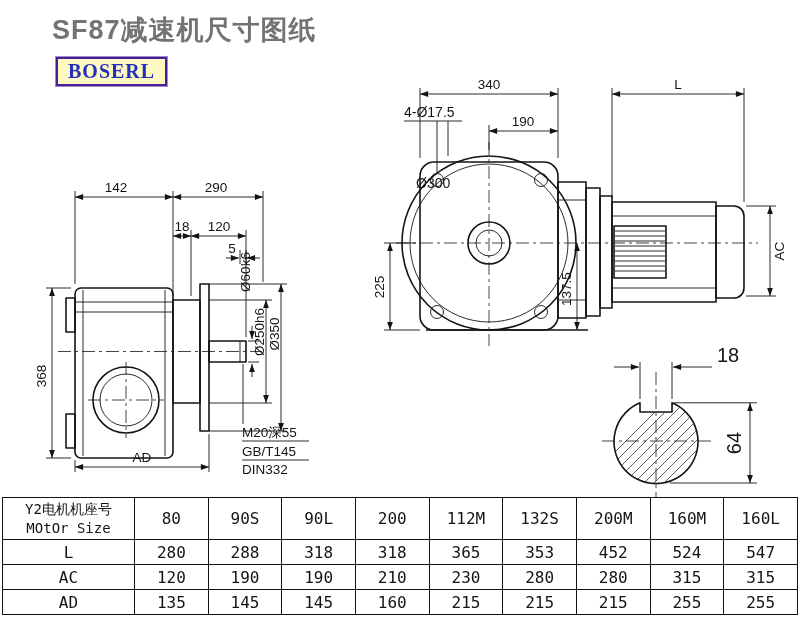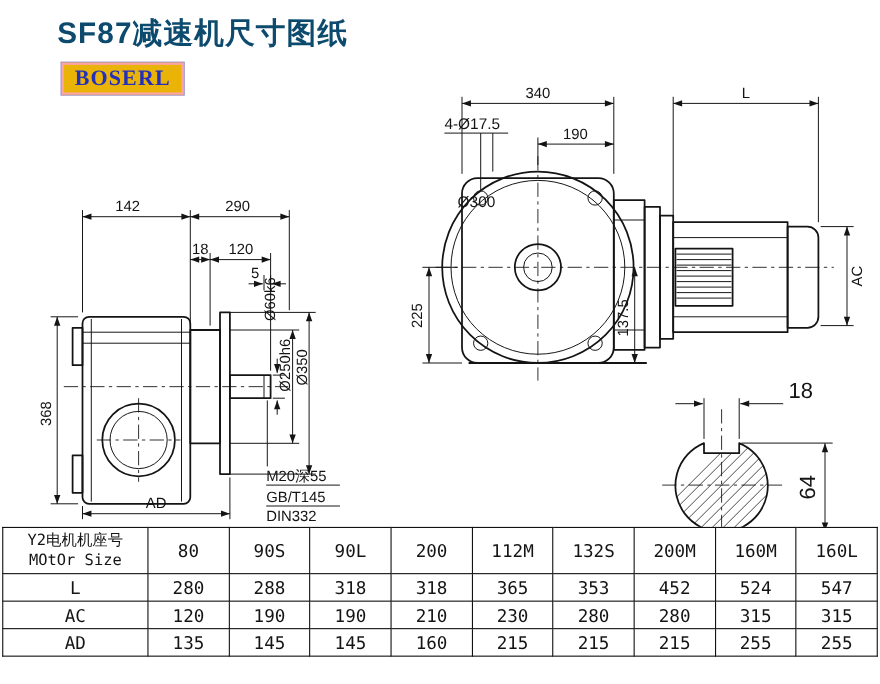--- a/index.html
+++ b/index.html
@@ -1,37 +1,37 @@
 <!DOCTYPE html>
 <html><head>
 <meta charset="utf-8">
 <style>
   * { margin:0; padding:0; box-sizing:border-box; }
   html,body { width:800px; height:622px; background:#ffffff; overflow:hidden;
               font-family:"Liberation Sans", sans-serif; color:#141414; }
   .page { position:relative; width:800px; height:622px; background:#fff; }
 
   .title { position:absolute; left:52px; top:12px; font-size:27px; font-weight:bold;
-           letter-spacing:1px; color:#0c4a6e; }
-  .logo  { position:absolute; left:56px; top:57px; border:2px solid #fca5a5;
-           box-shadow:0 0 0 1px #9a90c8; padding:1px 10px; background:#eab308; }
+           letter-spacing:1px; color:#737373; }
+  .logo  { position:absolute; left:56px; top:57px; border:2px solid #4c1d95;
+           box-shadow:0 0 0 1px #9a90c8; padding:1px 10px; background:#fef9c3; }
   .logo span { color:#2330bb; font-family:"Liberation Serif", serif;
                font-weight:bold; font-size:20px; letter-spacing:1px; }
 
   svg.drawing { position:absolute; left:0; top:0; }
   svg .outline  { fill:none; stroke:#141414; stroke-width:1.6; stroke-linejoin:round; }
   svg .thin     { fill:none; stroke:#141414; stroke-width:0.9; }
   svg .cl       { fill:none; stroke:#141414; stroke-width:0.8; stroke-dasharray:13 4 3 4; }
   svg .hatchline{ stroke:#141414; stroke-width:0.7; }
   svg .dimline  { fill:none; stroke:#141414; stroke-width:0.9; }
   svg text { fill:#141414; font-family:"Liberation Sans", sans-serif; font-size:13.5px; }
   svg text.sm  { font-size:14px; }
   svg text.big { font-size:20px; }
 
-  .dim-table-wrap { position:absolute; left:2px; top:479px; width:796px; background:#fff; }
+  .dim-table-wrap { position:absolute; left:2px; top:497px; width:796px; background:#fff; }
   .dim-table { width:100%; border-collapse:collapse; table-layout:fixed;
                font-family:"DejaVu Sans Mono", "Liberation Sans", sans-serif; }
   .dim-table td, .dim-table th { border:1.5px solid #111; text-align:center;
                font-size:16px; font-weight:normal; padding:0; }
   .dim-table col.c0 { width:132px; }
   .dim-table tr.hdr { height:42px; }
   .dim-table tr.row { height:25px; }
   .dim-table .lbl2 { }
   .dim-table th .l1, .dim-table th .l2 { font-size:14px; line-height:19px; }
 </style>

